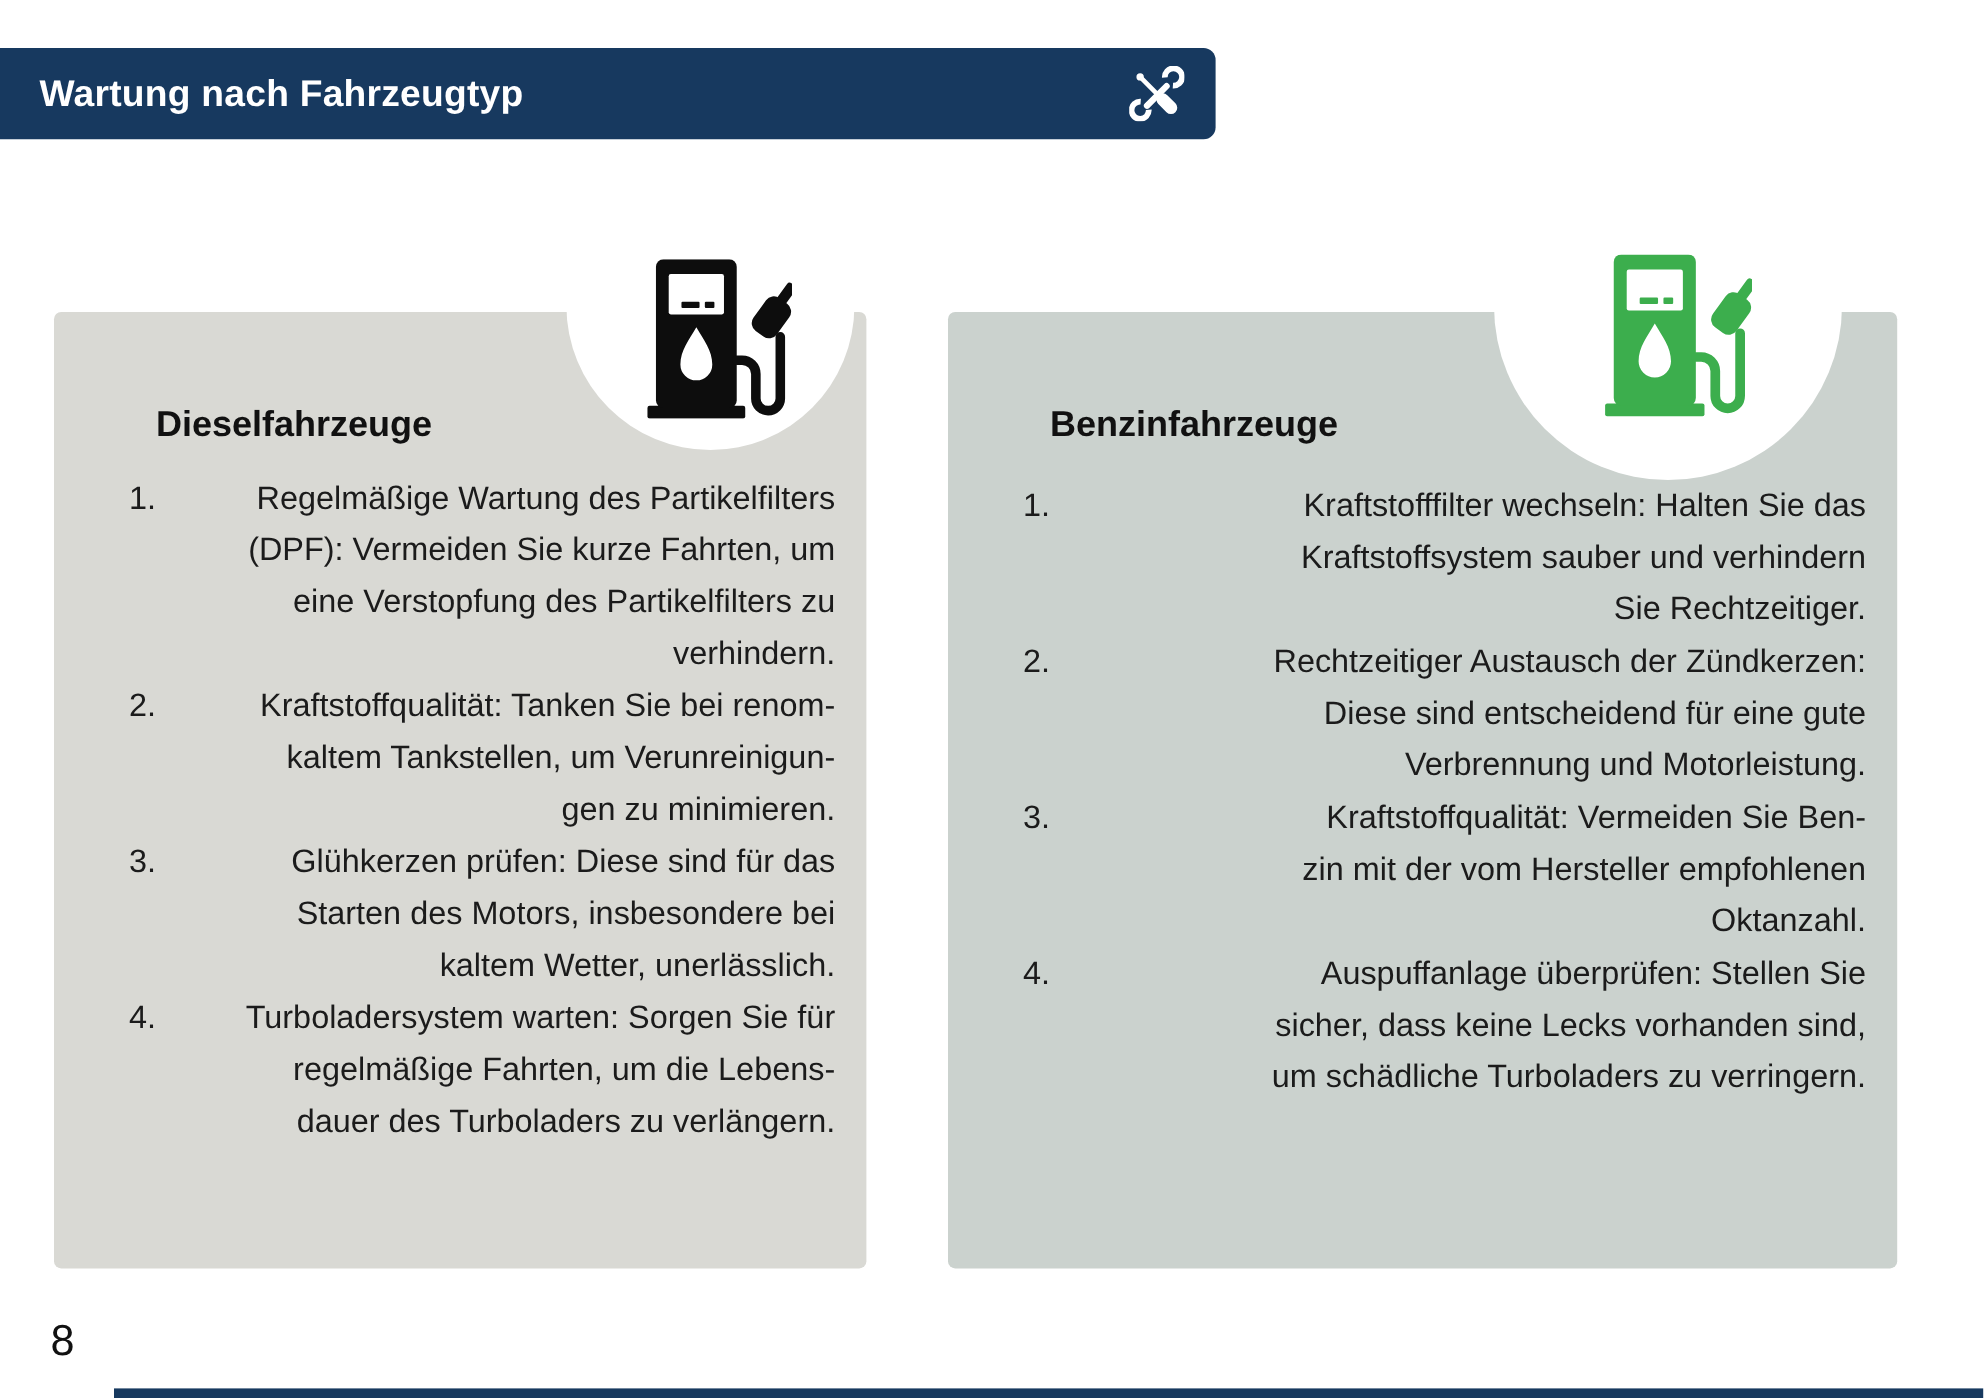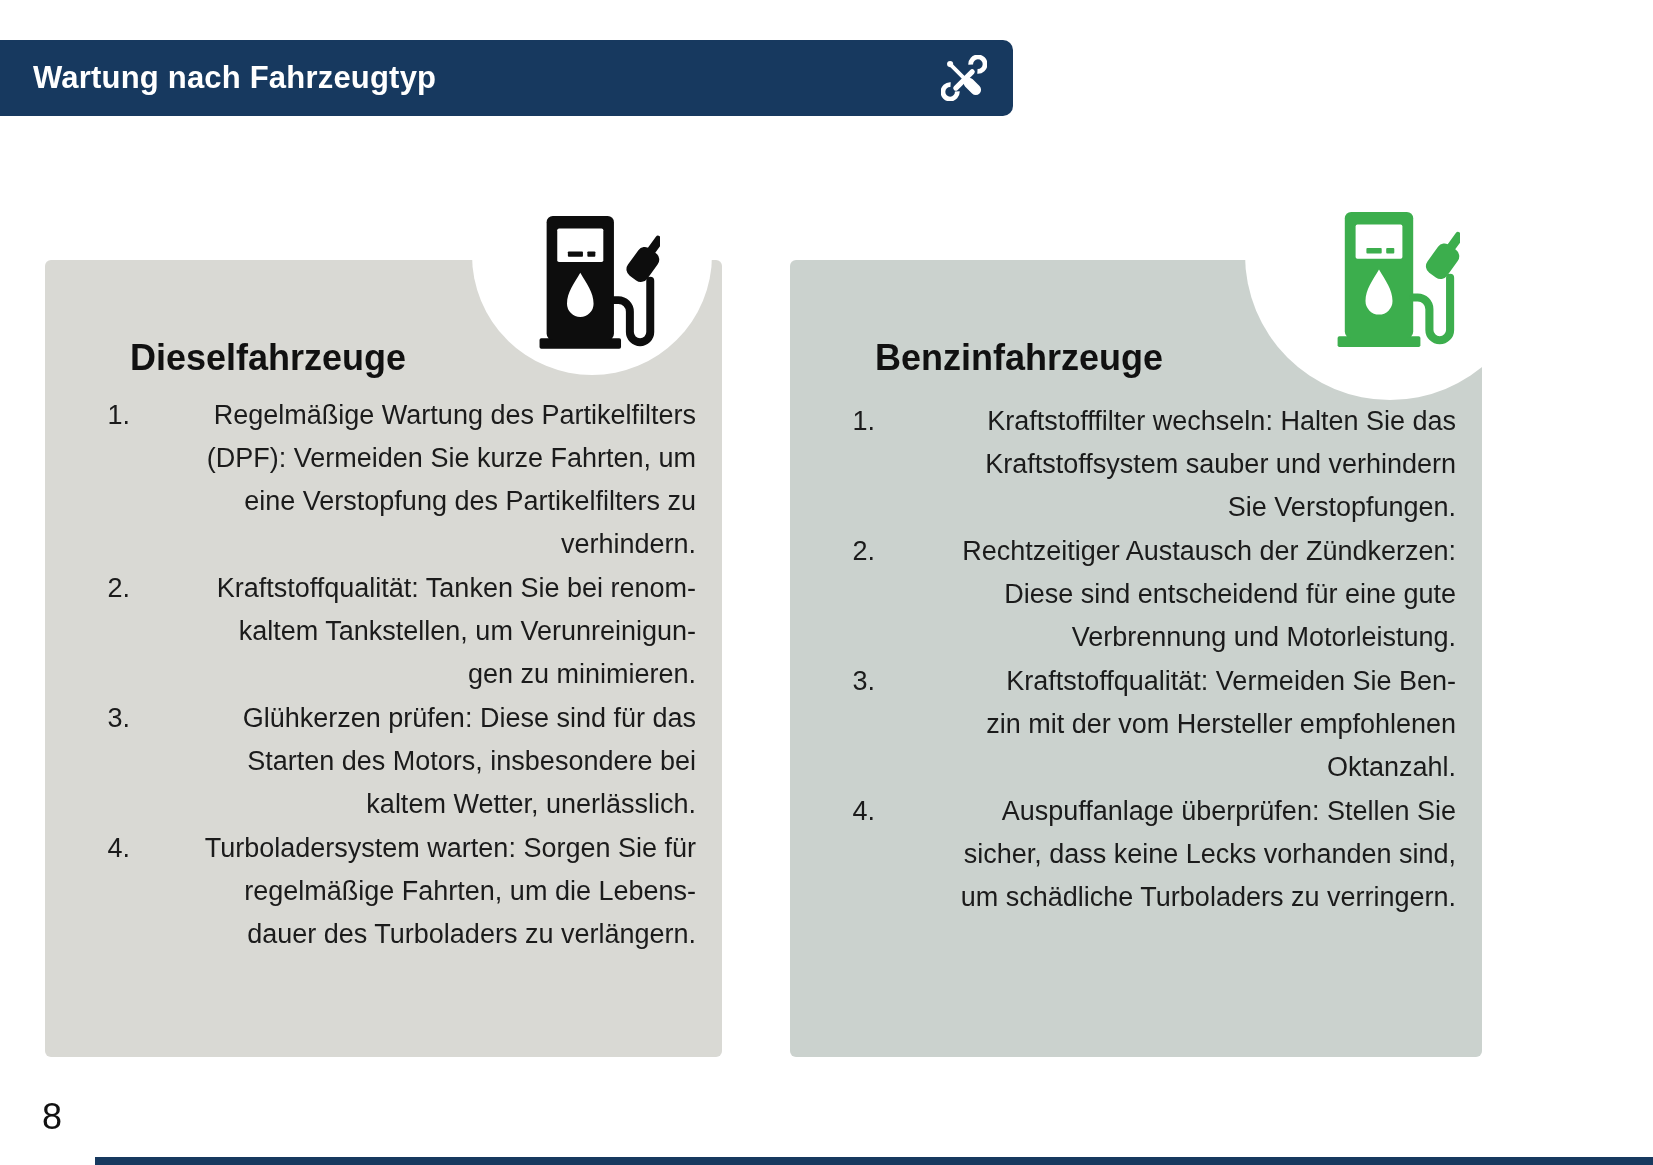--- a/index.html
+++ b/index.html
@@ -24,32 +24,32 @@
     padding-left:33px;letter-spacing:0.2px;
   }
   .header-icon{
     position:absolute;right:26px;top:15px;width:46px;height:46px;color:#ffffff;
   }
   
   .card{
     position:absolute;top:260px;height:797px;border-radius:6px;z-index:1;
   }
   .card-left{left:45px;width:677px;background:#d9d9d4;}
-  .card-right{left:790px;width:692px;background:#cbd2ce;}
+  .card-right{left:790px;width:791px;background:#cbd2ce;}
   .notch-circle{
     position:absolute;background:#ffffff;border-radius:50%;z-index:2;
   }
   .notch-left{left:472px;top:135px;width:240px;height:240px;}
   .notch-right{left:1245px;top:110px;width:290px;height:290px;}
   .pump-icon{position:absolute;z-index:3;}
   .pump-left{left:536px;top:216px;width:124px;color:#0d0d0d;}
   .pump-right{left:1334px;top:212px;width:126px;color:#3cae4d;}
   .card-title{
     position:absolute;left:85px;top:77px;
-    font-size:36px;font-weight:bold;color:#111111;
+    font-size:30px;font-weight:bold;color:#111111;
   }
   .card-list{
     position:absolute;left:37px;right:26px;top:134px;
   }
   .card-right .card-list{top:140px;}
   .list-item{display:flex;margin-bottom:1px;}
   .li-num{
     width:48px;flex:0 0 48px;
     font-size:27px;line-height:43px;color:#1b1b1b;
   }
@@ -119,21 +119,21 @@
     </div>
   </div>
 
   <div class="card card-right">
     <div class="card-title">Benzinfahrzeuge</div>
     <div class="card-list">
       <div class="list-item">
         <div class="li-num">1.</div>
         <div class="li-text">Kraftstofffilter wechseln: Halten Sie das
 Kraftstoffsystem sauber und verhindern
-Sie Verstopfungen.</div>
+Sie Rechtzeitiger.</div>
       </div>
       <div class="list-item">
         <div class="li-num">2.</div>
         <div class="li-text">Rechtzeitiger Austausch der Zündkerzen:
 Diese sind entscheidend für eine gute
 Verbrennung und Motorleistung.</div>
       </div>
       <div class="list-item">
         <div class="li-num">3.</div>
         <div class="li-text">Kraftstoffqualität: Vermeiden Sie Ben-

